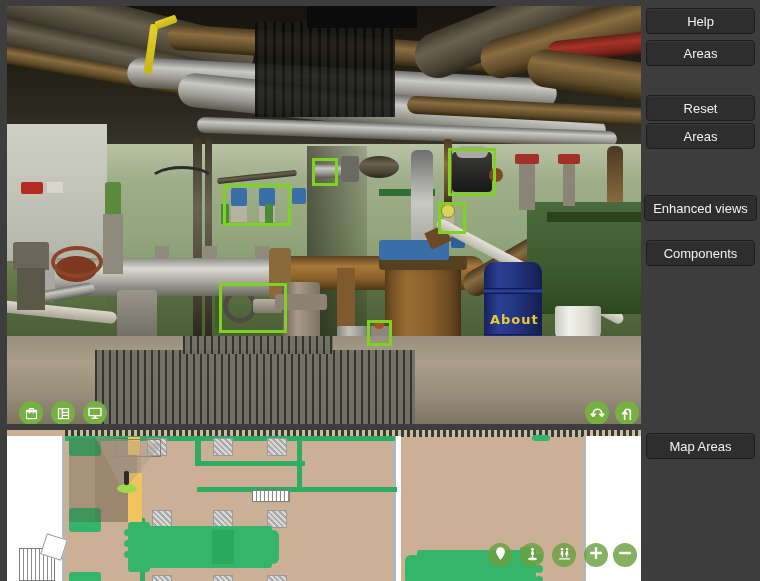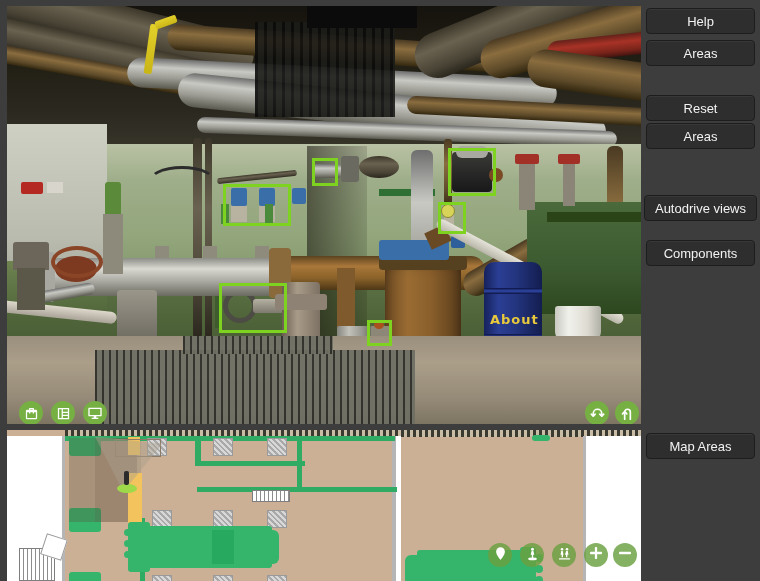--- a/index.html
+++ b/index.html
@@ -513,18 +513,18 @@
       </div>
     </div>
 
   </div>
 
   <div id="sidebar">
     <div class="side-btn" style="top:8px">Help</div>
     <div class="side-btn" style="top:40px">Areas</div>
     <div class="side-btn" style="top:95px">Reset</div>
     <div class="side-btn" style="top:123px">Areas</div>
-    <div class="side-btn wide" style="top:195px">Autodrive views</div>
+    <div class="side-btn wide" style="top:195px">Enhanced views</div>
     <div class="side-btn" style="top:240px">Components</div>
     <div class="side-btn" style="top:433px">Map Areas</div>
   </div>
 
 </div>
 
 </body></html>

